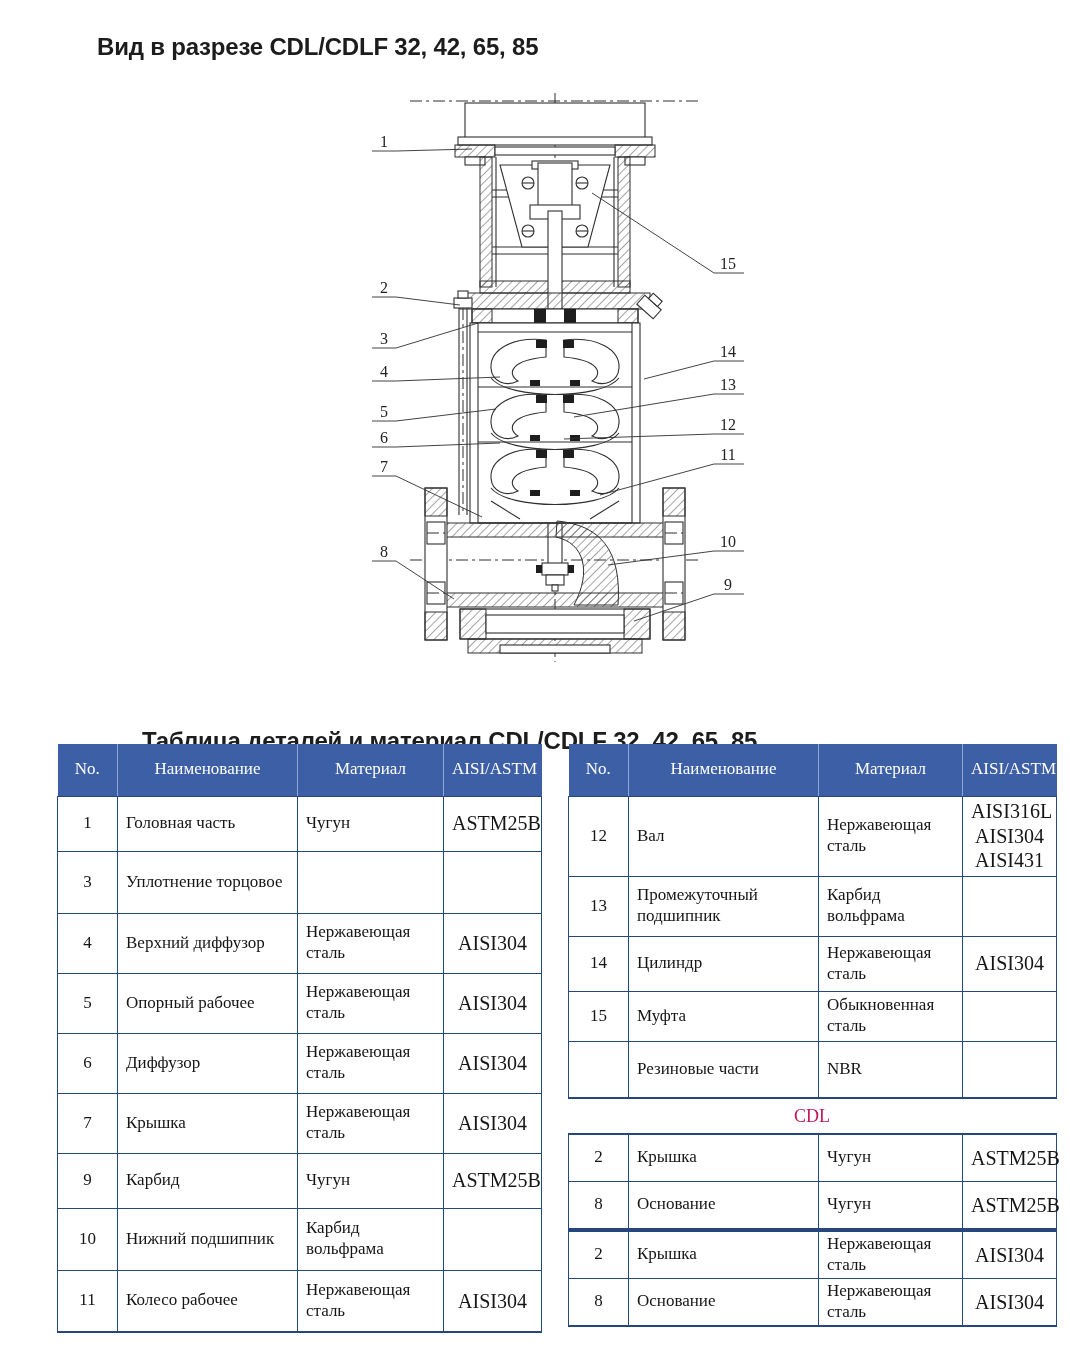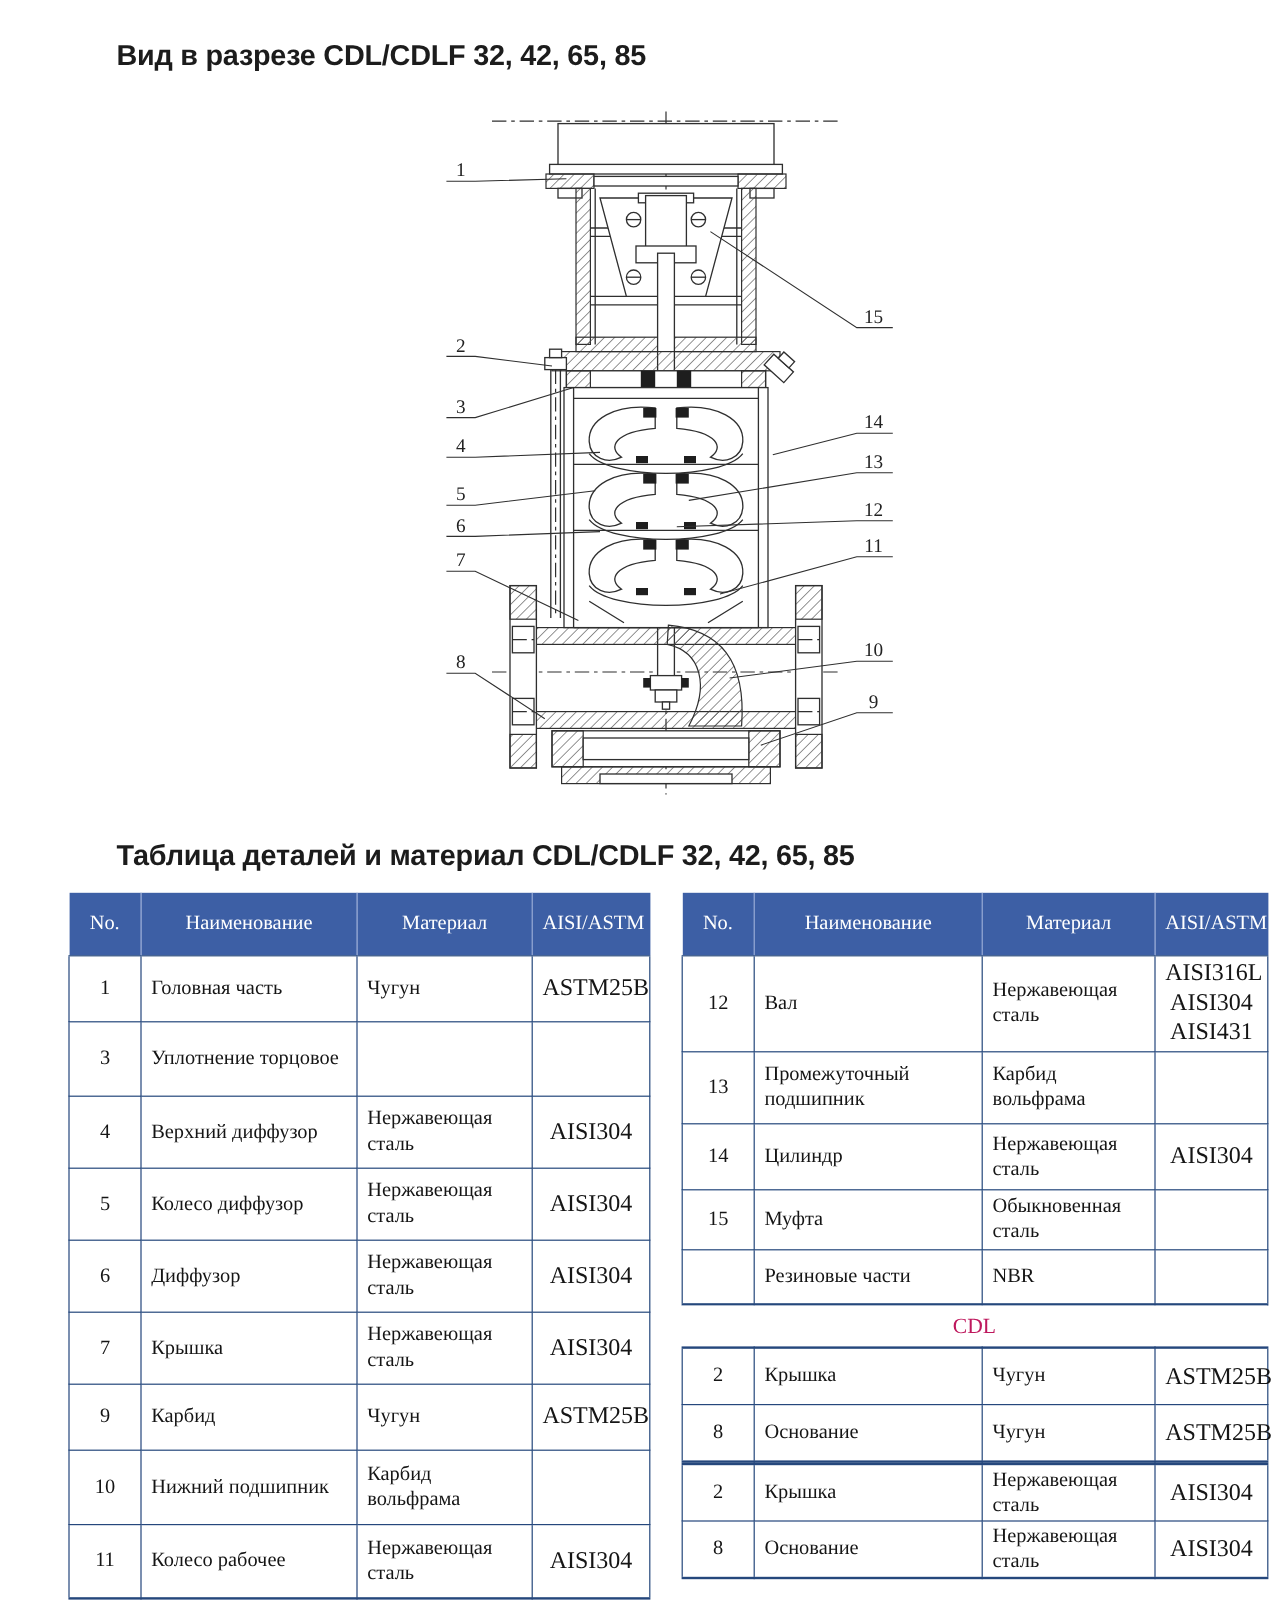--- a/index.html
+++ b/index.html
@@ -2,21 +2,21 @@
 <html><head>
 <meta charset="utf-8">
 <style>
   html,body { margin:0; padding:0; background:#ffffff; }
   body { width:1070px; height:1347px; position:relative; overflow:hidden;
          font-family:"Liberation Serif", serif; color:#111; }
 
   .doc-title { position:absolute; left:97px; font-family:"Liberation Sans", sans-serif;
                font-weight:700; font-size:24px; color:#1c1c1c; letter-spacing:-0.2px; white-space:nowrap; }
   #title-drawing { top:33px; }
-  #title-table { top:700px; }
+  #title-table { top:727px;margin-left:45px; }
 
   
   #drawing-wrap { position:absolute; left:360px; top:85px; width:400px; height:585px; }
   svg { display:block; }
   .ln { stroke:#2f2f2f; stroke-width:1.1; fill:none; }
   .fw { stroke:#2f2f2f; stroke-width:1.1; fill:#ffffff; }
   .fh { stroke:#2f2f2f; stroke-width:1; fill:url(#hatch); }
   .fd { fill:#1e1e1e; stroke:none; }
   .cl { stroke:#2f2f2f; stroke-width:1; fill:none; stroke-dasharray:12 4 3 4; }
   .callout { font-family:"Liberation Serif", serif; font-size:16px; fill:#222; }
@@ -246,21 +246,21 @@
       <td class="aisi"></td>
     </tr>
     <tr style="height:60px">
       <td class="c">4</td>
       <td>Верхний диффузор</td>
       <td>Нержавеющая сталь</td>
       <td class="aisi">AISI304</td>
     </tr>
     <tr style="height:60px">
       <td class="c">5</td>
-      <td>Колесо диффузор</td>
+      <td>Опорный рабочее</td>
       <td>Нержавеющая сталь</td>
       <td class="aisi">AISI304</td>
     </tr>
     <tr style="height:60px">
       <td class="c">6</td>
       <td>Диффузор</td>
       <td>Нержавеющая сталь</td>
       <td class="aisi">AISI304</td>
     </tr>
     <tr style="height:60px">
@@ -325,21 +325,21 @@
       <td>Цилиндр</td>
       <td>Нержавеющая сталь</td>
       <td class="aisi">AISI304</td>
     </tr>
     <tr style="height:50px">
       <td class="c">15</td>
       <td>Муфта</td>
       <td>Обыкновенная сталь</td>
       <td class="aisi"></td>
     </tr>
-    <tr style="height:46px">
+    <tr style="height:57px">
       <td class="c"></td>
       <td>Резиновые части</td>
       <td>NBR</td>
       <td class="aisi"></td>
     </tr>
   </tbody>
     </table>
 
   <div class="band">CDL</div>
 

